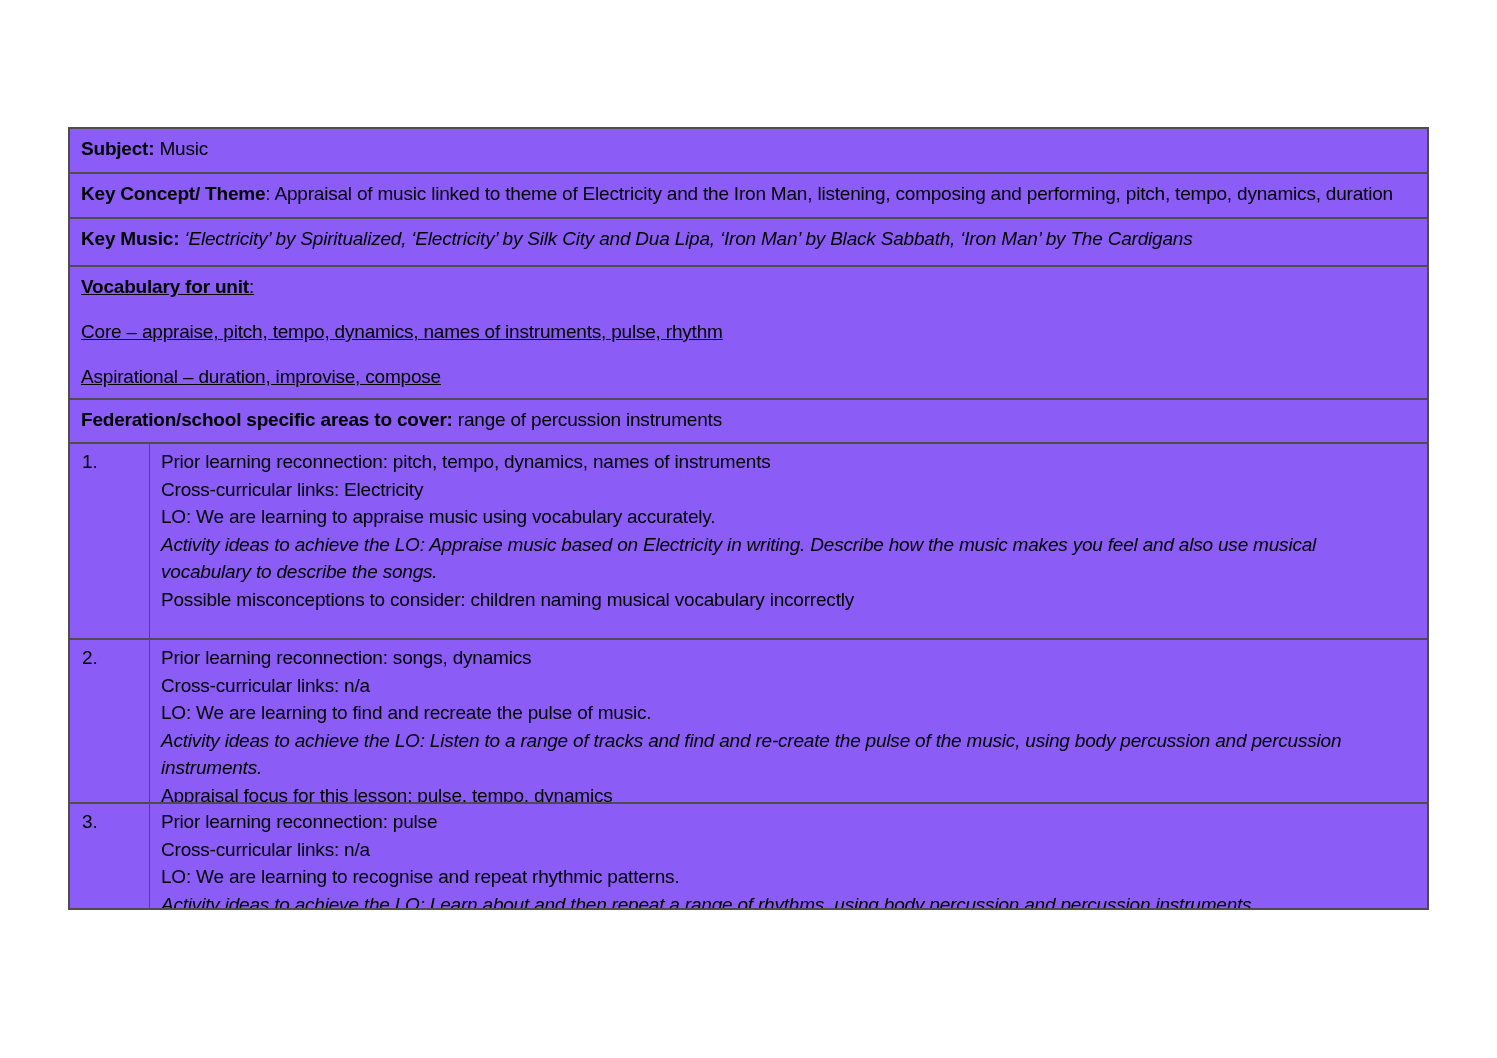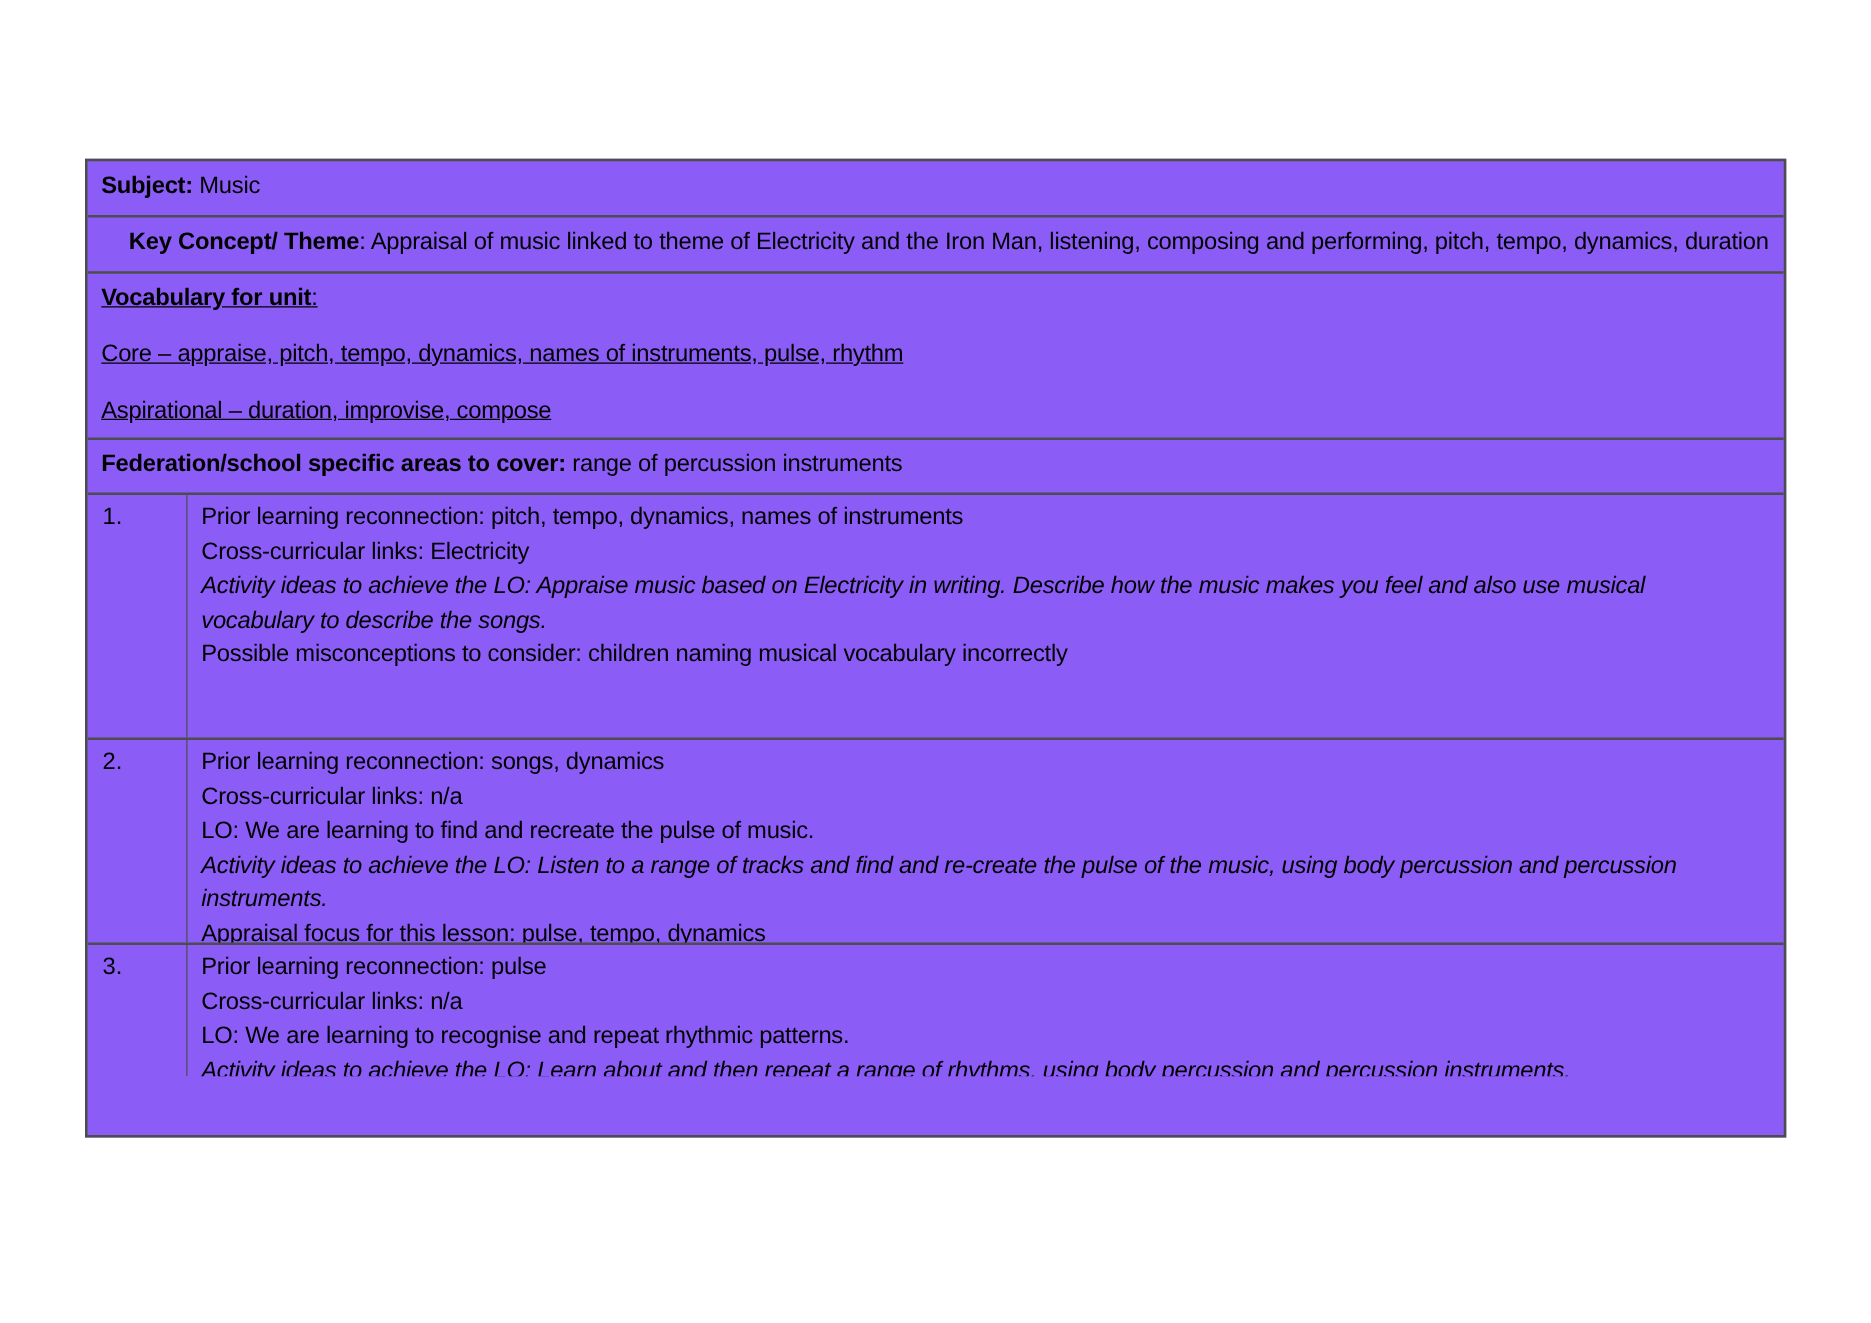--- a/index.html
+++ b/index.html
@@ -25,21 +25,21 @@
   .row.simple { padding: 6px 12px 0 11px; }
   p {
     font-size: 19px;
     line-height: 27.5px;
     letter-spacing: -0.2px;
     white-space: normal;
   }
   .b { font-weight: bold; }
   .i { font-style: italic; }
   .row-subject     { height: 43px; }
-  .row-keyconcept  { height: 45px; text-align: right; }
+  .row-keyconcept  { height: 45px; }
   .row-keymusic    { height: 48px; }
   .row-vocab       { height: 133px; padding: 6px 12px 0 11px; text-decoration: underline; }
   .row-vocab p     { margin-bottom: 17.5px; }
   .row-federation  { height: 44px; }
   .lesson { display: flex; }
   .lesson-1 { height: 196px; }
   .lesson-2 { height: 164px; }
   .lesson-3 { height: 107px; }
   .lesson .num {
     width: 80px;
@@ -60,36 +60,40 @@
 <div class="doc-table">
 
   <div class="row simple row-subject">
     <p><span class="b">Subject:</span><span> Music</span></p>
   </div>
 
   <div class="row simple row-keyconcept">
     <p><span class="b">Key Concept/ Theme</span><span>: Appraisal of music linked to theme of Electricity and the Iron Man, listening, composing and performing, pitch, tempo, dynamics, duration</span></p>
   </div>
 
+  <div class="row simple row-keymusic">
+    <p><span class="b">Key Music:</span><span class="i"> ‘Electricity’ by Spiritualized, ‘Electricity’ by Silk City and Dua Lipa, ‘Iron Man’ by Black Sabbath, ‘Iron Man’ by The Cardigans</span></p>
+  </div>
 
   <div class="row row-vocab">
     <p><span class="b">Vocabulary for unit</span><span>:</span></p>
     <p>Core – appraise, pitch, tempo, dynamics, names of instruments, pulse, rhythm</p>
     <p>Aspirational – duration, improvise, compose</p>
   </div>
 
   <div class="row simple row-federation">
     <p><span class="b">Federation/school specific areas to cover:</span><span> range of percussion instruments</span></p>
   </div>
 
   <div class="row lesson lesson-1">
     <div class="num">1.</div>
     <div class="content">
       <p>Prior learning reconnection: pitch, tempo, dynamics, names of instruments</p>
       <p>Cross-curricular links: Electricity</p>
+      <p>LO: We are learning to appraise music using vocabulary accurately.</p>
       <p class="i">Activity ideas to achieve the LO: Appraise music based on Electricity in writing. Describe how the music makes you feel and also use musical vocabulary to describe the songs.</p>
       <p>Possible misconceptions to consider: children naming musical vocabulary incorrectly</p>
     </div>
   </div>
 
   <div class="row lesson lesson-2">
     <div class="num">2.</div>
     <div class="content">
       <p>Prior learning reconnection: songs, dynamics</p>
       <p>Cross-curricular links: n/a</p>

